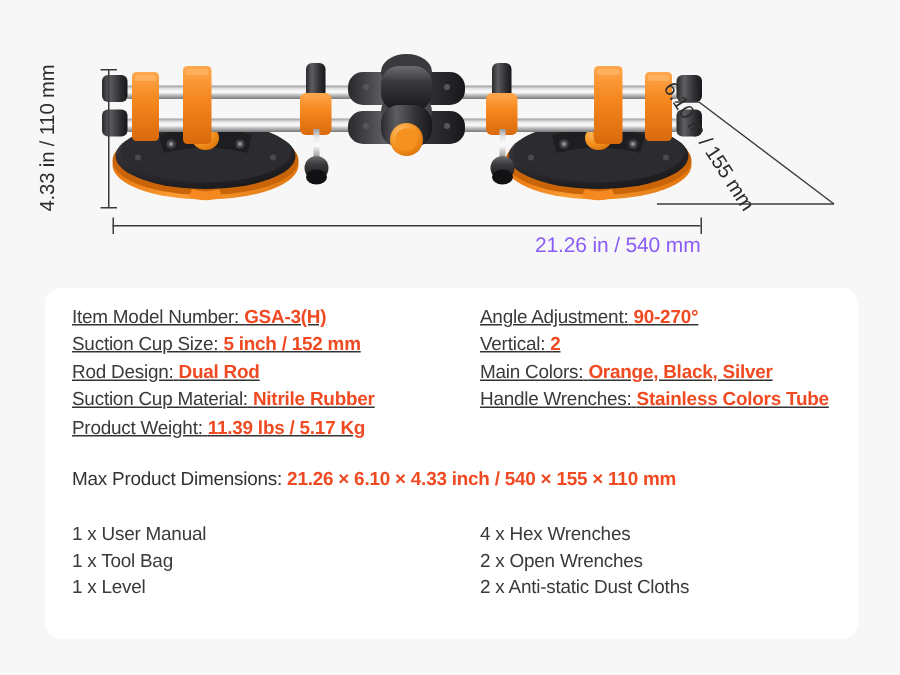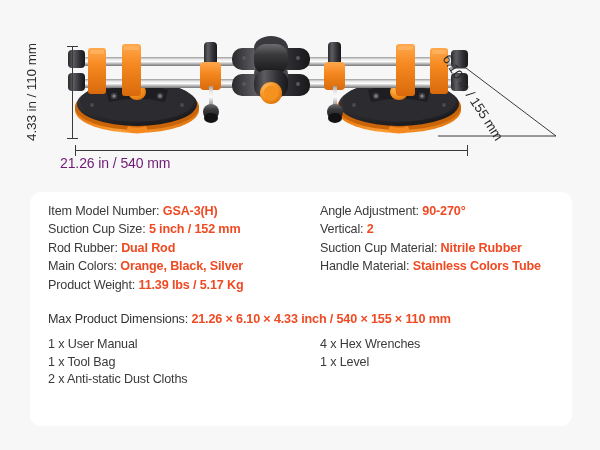--- a/index.html
+++ b/index.html
@@ -60,25 +60,25 @@
   .dim-h-cap-l, .dim-h-cap-r {
     position: absolute;
     top: 145px;
     width: 1px; height: 11px;
     background: #3b3b3b;
   }
   .dim-h-cap-l { left: 75px; }
   .dim-h-cap-r { left: 467px; }
   .dim-h-label {
     position: absolute;
-    left: 60px; top: 155px;
+    left: 75px; top: 155px;
     width: 392px;
-    text-align: left;
+    text-align: right;
     font-size: 14px;
-    color: #701a75;
+    color: #8b5cf6;
     letter-spacing: -0.1px;
     white-space: nowrap;
   }
 
   
   .dim-d-svg {
     position: absolute;
     left: 440px; top: 50px;
     width: 160px; height: 110px;
     overflow: visible;
@@ -114,20 +114,21 @@
     display: grid;
     grid-template-columns: 272px 1fr;
     column-gap: 0px;
   }
   .spec-row {
     font-size: 12.6px;
     color: #333333;
     line-height: 18.4px;
     white-space: nowrap;
     letter-spacing: -0.15px;
+    text-decoration: underline;
   }
   .spec-row .k { color: #3a3a3a; }
   .spec-row .v { color: #f04a23; font-weight: bold; }
 
   .spec-full {
     font-size: 12.6px;
     color: #333333;
     line-height: 18.4px;
     white-space: nowrap;
     letter-spacing: -0.15px;
@@ -136,21 +137,21 @@
   .spec-full .v { color: #f04a23; font-weight: bold; }
 
   .acc-title {
     margin-top: 10px;
     font-size: 12.6px;
     color: #3a3a3a;
     line-height: 18px;
     letter-spacing: -0.15px;
   }
   .acc-grid {
-    margin-top: 8px;
+    margin-top: 20px;
     display: grid;
     grid-template-columns: 272px 1fr;
   }
   .acc-item {
     font-size: 12.6px;
     color: #3a3a3a;
     line-height: 17.4px;
     white-space: nowrap;
     letter-spacing: -0.15px;
   }
@@ -335,51 +336,52 @@
       <div class="spec-row">
         <span class="k">Suction Cup Size:</span>
         <span class="v">5 inch / 152 mm</span>
       </div>
 
       <div class="spec-row">
         <span class="k">Vertical:</span>
         <span class="v">2</span>
       </div>
       <div class="spec-row">
-        <span class="k">Rod Rubber:</span>
+        <span class="k">Rod Design:</span>
         <span class="v">Dual Rod</span>
       </div>
 
+      <div class="spec-row">
+        <span class="k">Main Colors:</span>
+        <span class="v">Orange, Black, Silver</span>
+      </div>
       <div class="spec-row">
         <span class="k">Suction Cup Material:</span>
         <span class="v">Nitrile Rubber</span>
       </div>
-      <div class="spec-row">
-        <span class="k">Main Colors:</span>
-        <span class="v">Orange, Black, Silver</span>
-      </div>
-
-      <div class="spec-row">
-        <span class="k">Handle Material:</span>
+
+      <div class="spec-row">
+        <span class="k">Handle Wrenches:</span>
         <span class="v">Stainless Colors Tube</span>
       </div>
       <div class="spec-row">
         <span class="k">Product Weight:</span>
         <span class="v">11.39 lbs / 5.17 Kg</span>
       </div>
     </div>
 
     <div class="spec-full">
       <span class="k">Max Product Dimensions:</span>
       <span class="v">21.26 × 6.10 × 4.33 inch / 540 × 155 × 110 mm</span>
     </div>
 
 
     <div class="acc-grid">
       <div class="acc-item">1 x User Manual</div>
       <div class="acc-item">4 x Hex Wrenches</div>
       <div class="acc-item">1 x Tool Bag</div>
+      <div class="acc-item">2 x Open Wrenches</div>
       <div class="acc-item">1 x Level</div>
       <div class="acc-item">2 x Anti-static Dust Cloths</div>
     </div>
 
   </div>
 </div>
 
 </body></html>

